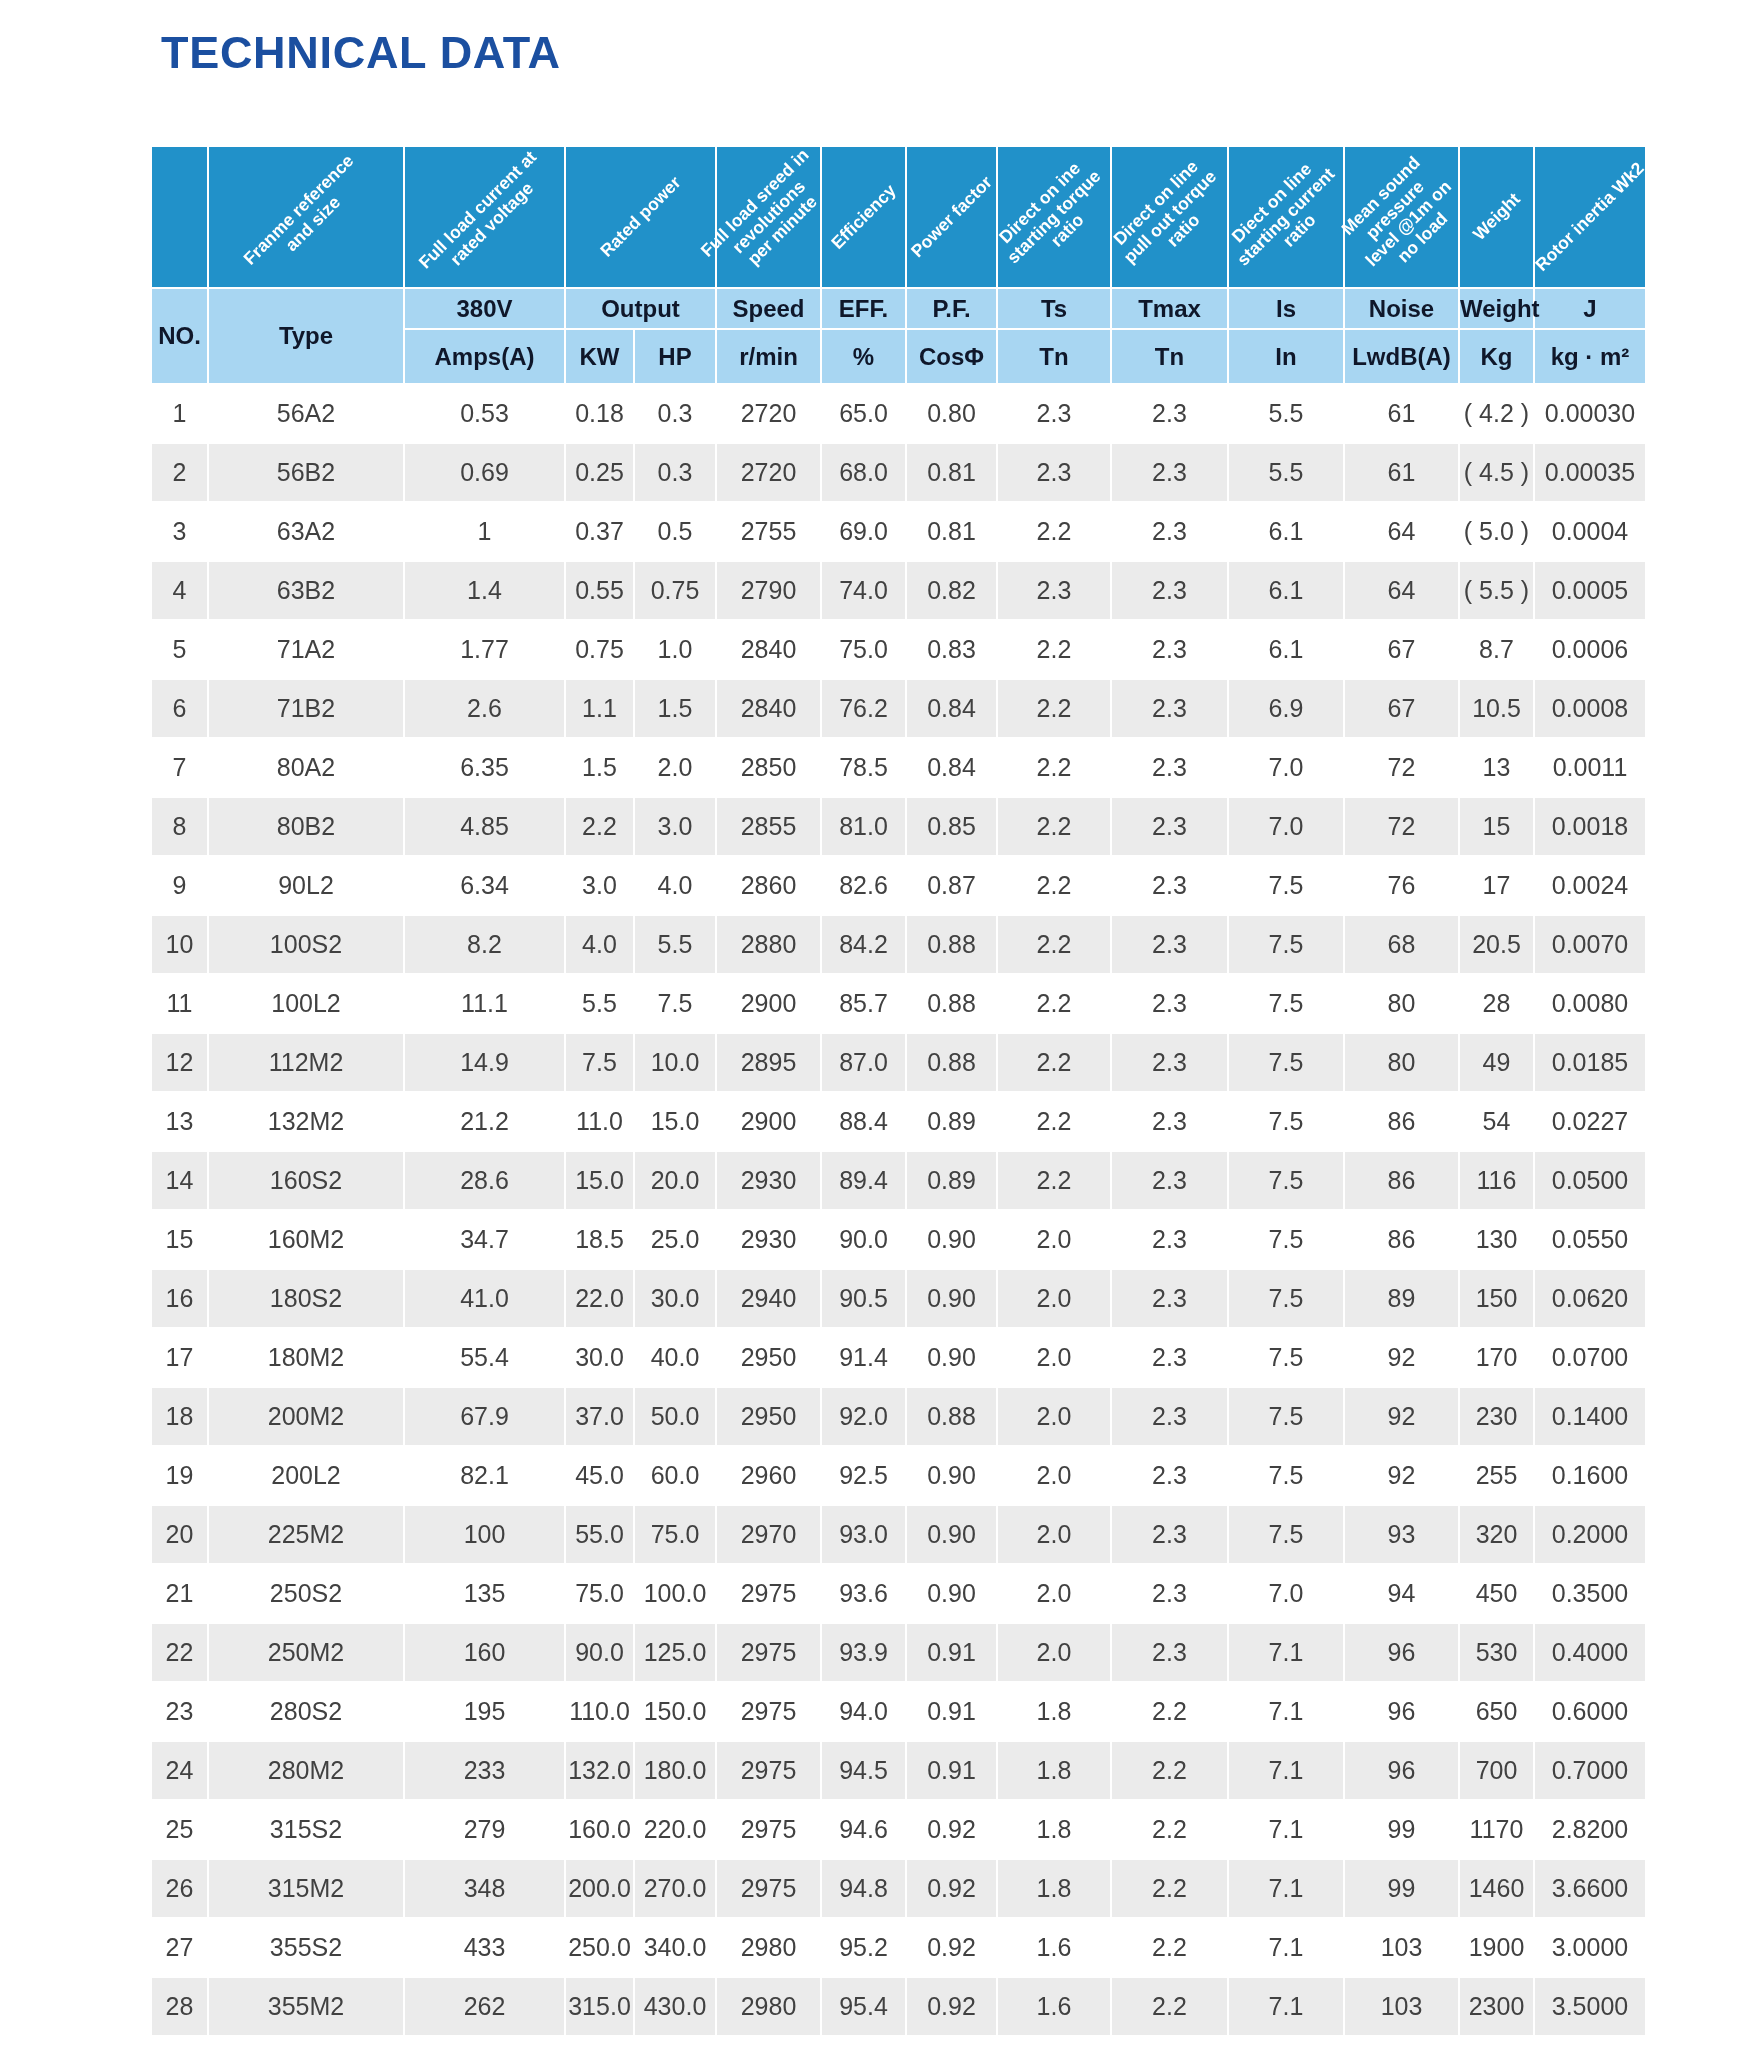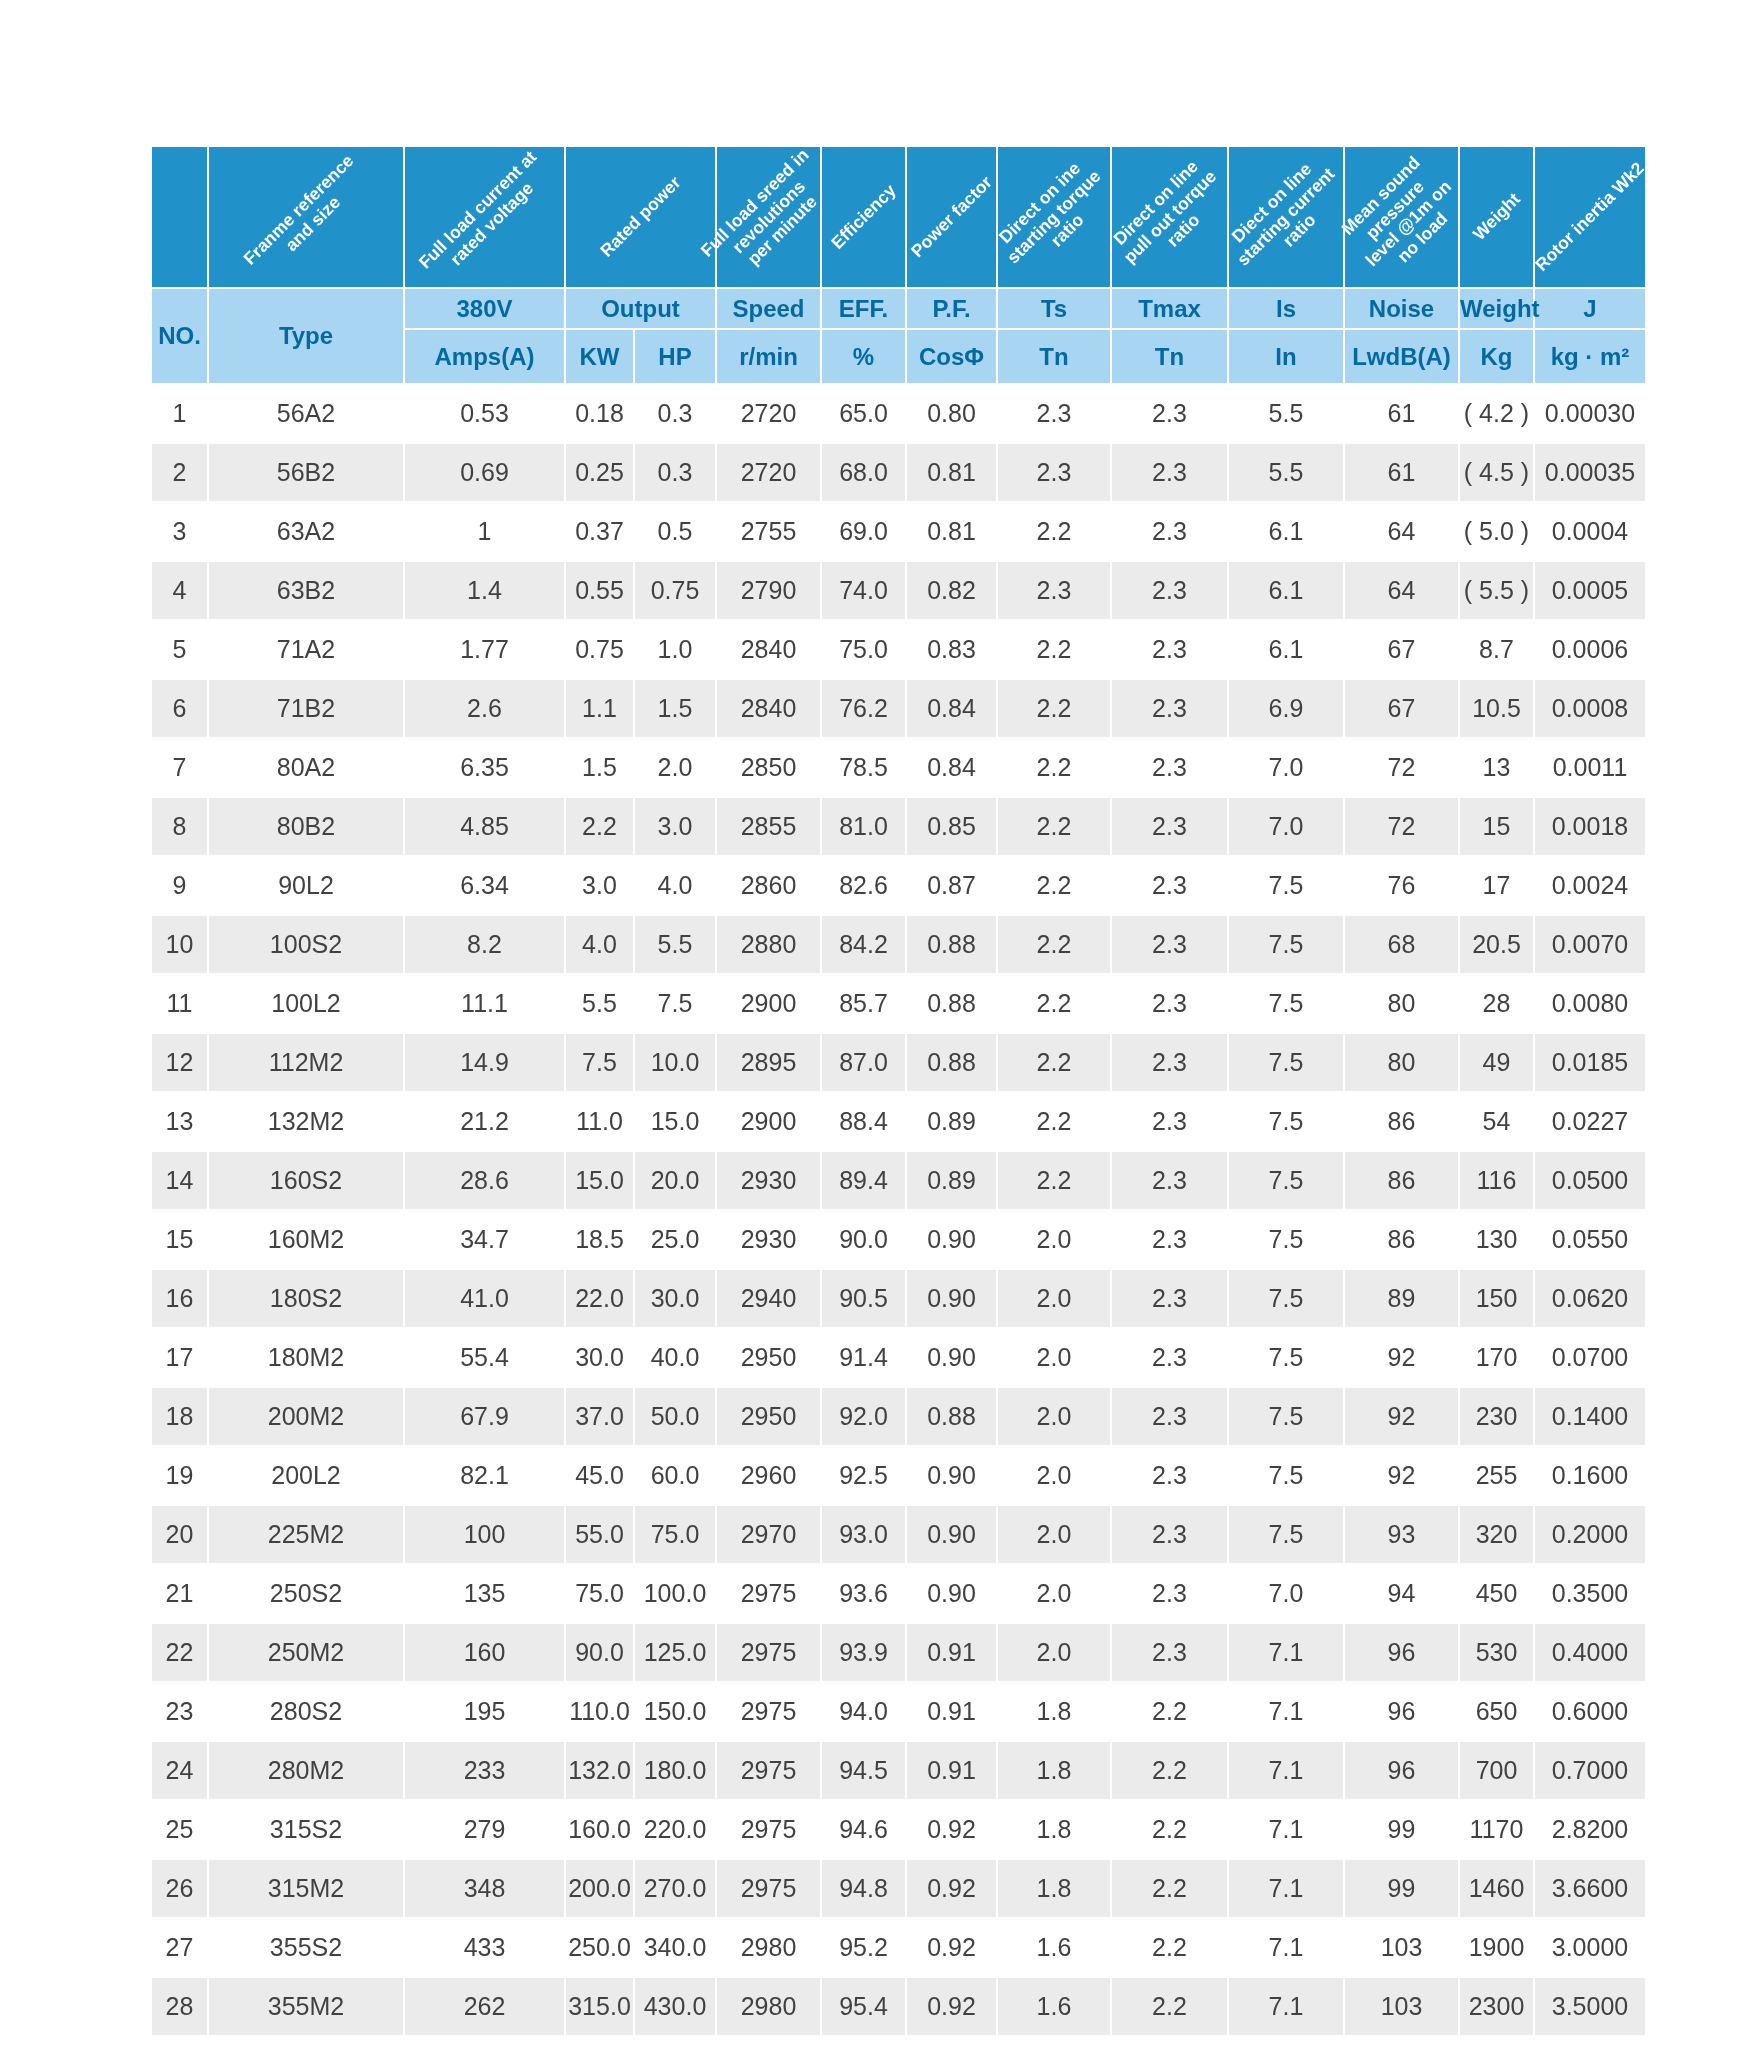--- a/index.html
+++ b/index.html
@@ -55,21 +55,21 @@
     white-space:pre-line;
     line-height:1.12;
     font-size:17.5px;
     font-weight:bold;
     color:#ffffff;
     pointer-events:none;
   }
   
   tr.row-sub1 th, tr.row-sub2 th{
     background:#a8d6f2;
-    color:#0369a1;
+    color:#0f172a;
     font-size:24px;
     font-weight:bold;
     text-align:center;
     vertical-align:middle;
   }
   tr.row-sub1 th{height:39px;}
   tr.row-sub2 th{height:53px;}
   th.frac-top{vertical-align:top; padding-top:1.4px;}
   th.frac-bottom{vertical-align:bottom; padding-bottom:7px;margin-left:8px;}
   
@@ -82,20 +82,21 @@
     background:#ffffff;
     white-space:nowrap;
   }
   tbody tr.even td{background:#ebebeb;}
 </style>
 </head>
 <body>
 
 <div class="page">
 
+  <div class="title">TECHNICAL DATA</div>
 
   <table class="tech">
     <colgroup>
       <col style="width:57px">
         <col style="width:196px">
         <col style="width:161px">
       <col style="width:69px">
         <col style="width:82px">
         <col style="width:105px">
       <col style="width:85px">

